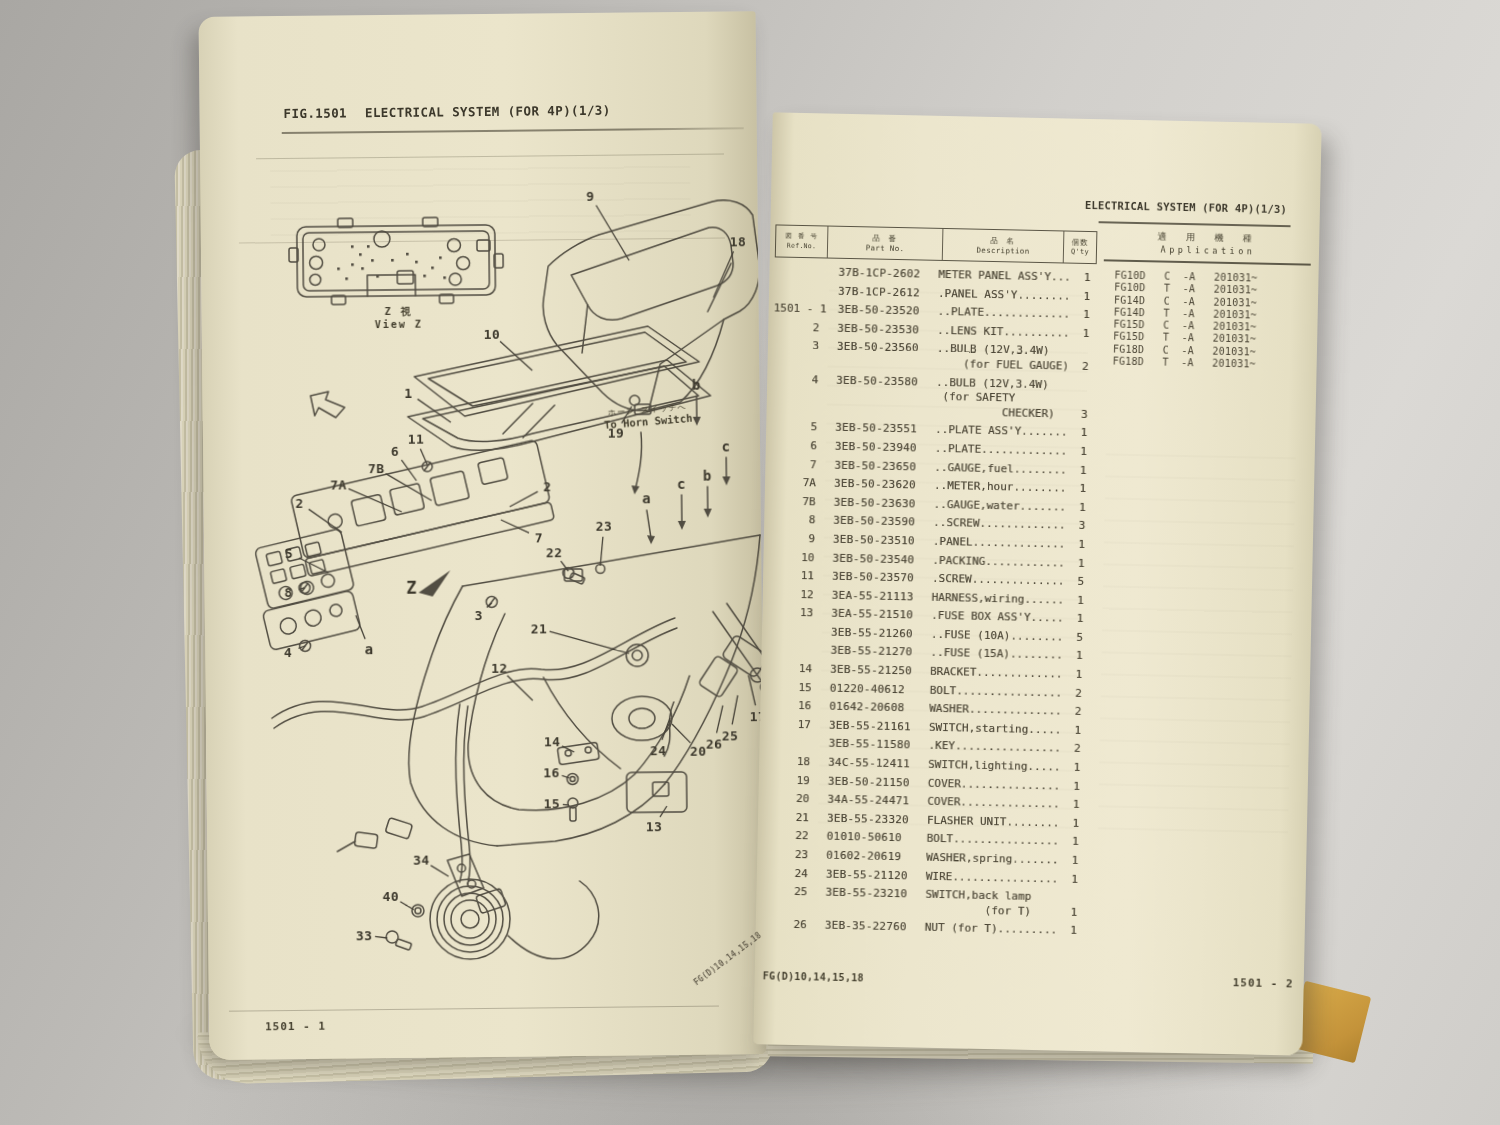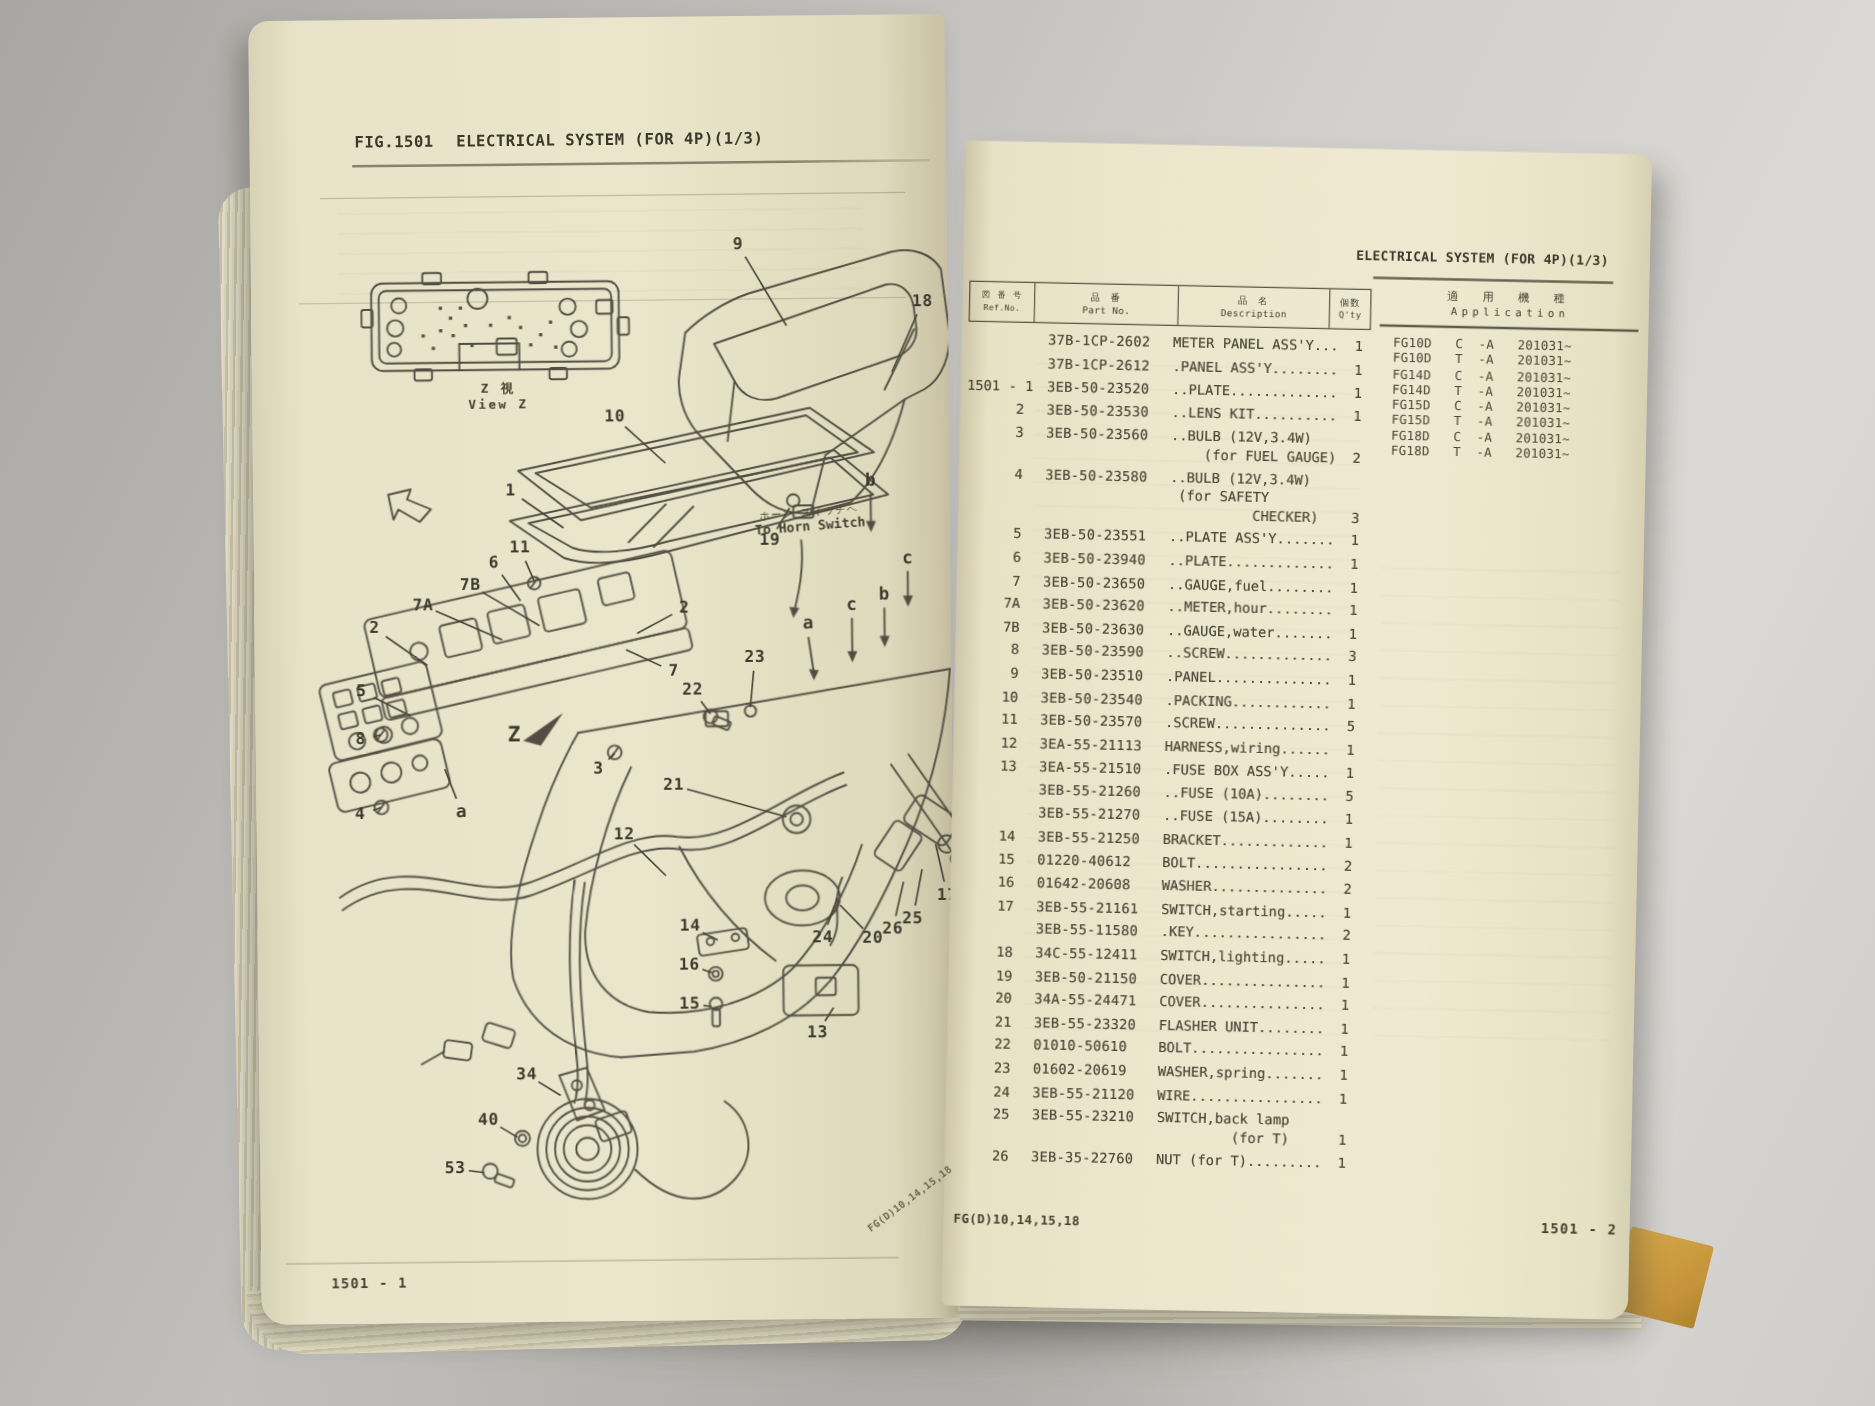--- a/index.html
+++ b/index.html
@@ -350,21 +350,21 @@
       <span class="callout" style="left: 345px; top: 759px;">16</span>
       <span class="callout" style="left: 345px; top: 790px;">15</span>
       <span class="callout" style="left: 447px; top: 814px;">13</span>
       <span class="callout" style="left: 452px; top: 738px;">24</span>
       <span class="callout" style="left: 492px; top: 739px;">20</span>
       <span class="callout" style="left: 508px; top: 732px;">26</span>
       <span class="callout" style="left: 524px; top: 724px;">25</span>
       <span class="callout" style="left: 552px; top: 705px;">17</span>
       <span class="callout" style="left: 214px; top: 845px;">34</span>
       <span class="callout" style="left: 183px; top: 881px;">40</span>
-      <span class="callout" style="left: 156px; top: 920px;">53</span>
+      <span class="callout" style="left: 156px; top: 920px;">33</span>
       <span class="callout zview" style="left: 207px; top: 573px;">Z</span>
     </div>
 
   <div class="viewz-label">
     <span>Z 視</span><br>
     <span>View Z</span>
   </div>
 
   <div class="horn-note">
     <span class="jp">ホーン スイッチへ</span>

